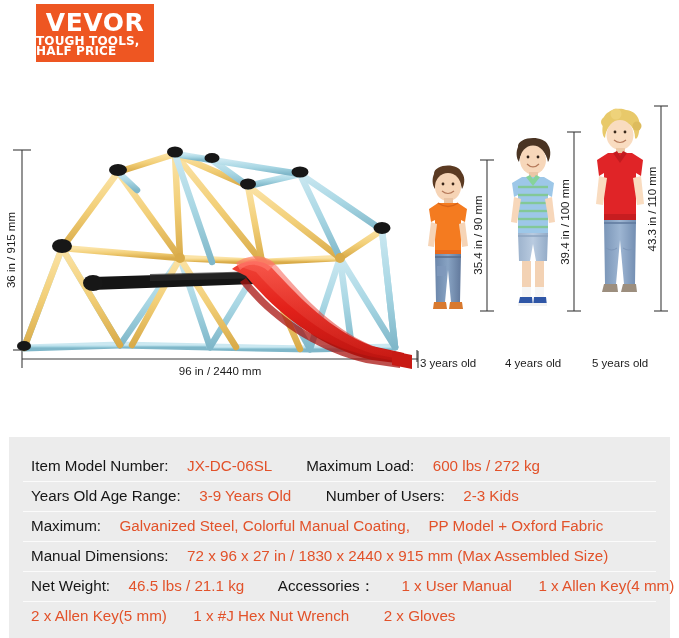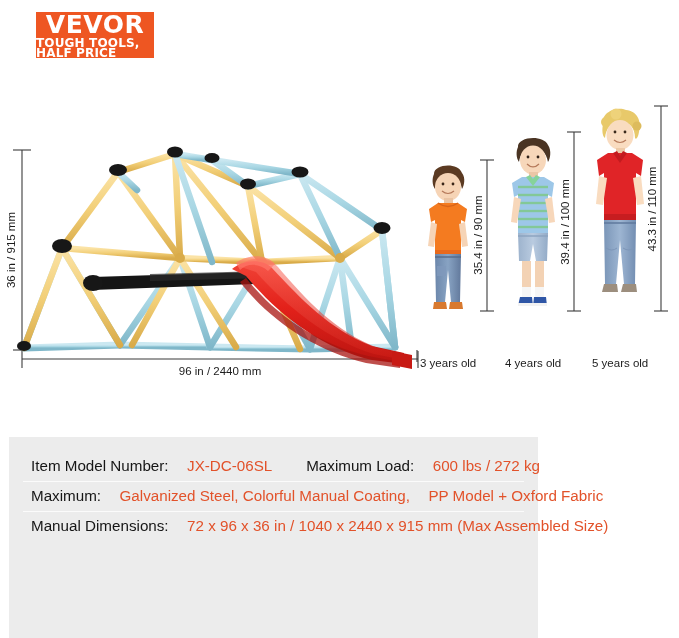--- a/index.html
+++ b/index.html
@@ -5,21 +5,21 @@
   html,body{margin:0;padding:0;}
   body{
     width:679px;height:638px;background:#ffffff;
     font-family:"Liberation Sans", sans-serif;
     -webkit-font-smoothing:antialiased;
     position:relative;overflow:hidden;
   }
 
   
   #logo{
-    position:absolute;left:36px;top:12px;width:118px;height:46px;
+    position:absolute;left:36px;top:4px;width:118px;height:58px;
     background:#ee5622;display:flex;flex-direction:column;
     align-items:center;justify-content:center;
   }
   #logo .wordmark{
     color:#fff;font-weight:bold;font-size:25px;letter-spacing:.5px;
     line-height:25px;font-family:"DejaVu Sans", sans-serif;
   }
   #logo .tagline{
     color:#fff;font-weight:bold;font-size:12px;letter-spacing:.15px;
     line-height:10px;margin-top:1px;font-family:"DejaVu Sans", sans-serif;
@@ -33,21 +33,21 @@
     font-family:"Liberation Sans", sans-serif;
     font-size:11.5px;fill:#1c1c1c;
   }
   .agetext{
     font-family:"Liberation Sans", sans-serif;
     font-size:11.5px;fill:#1c1c1c;
   }
 
   
   #spec{
-    position:absolute;left:9px;top:437px;width:529px;height:201px;
+    position:absolute;left:9px;top:437px;width:661px;height:201px;
     background:#ececec;
     box-sizing:border-box;
     padding:14px 0 0 0;
   }
   .spec-row{
     position:relative;
     padding:0 10px 0 22px;
     height:30px;line-height:30px;
     white-space:nowrap;
     font-size:15.2px;
@@ -354,30 +354,57 @@
   <div class="spec-row">
     <span class="lbl">Item Model Number:</span>
     <span class="gap-sm"></span>
     <span class="val">JX-DC-06SL</span>
     <span class="gap-lg"></span>
     <span class="lbl">Maximum Load:</span>
     <span class="gap-sm"></span>
     <span class="val">600 lbs / 272 kg</span>
   </div>
 
+  <div class="spec-row">
+    <span class="lbl">Years Old Age Range:</span>
+    <span class="gap-sm"></span>
+    <span class="val">3-9 Years Old</span>
+    <span class="gap-lg"></span>
+    <span class="lbl">Number of Users:</span>
+    <span class="gap-sm"></span>
+    <span class="val">2-3 Kids</span>
+  </div>
 
   <div class="spec-row">
     <span class="lbl">Maximum:</span>
     <span class="gap-sm"></span>
     <span class="val">Galvanized Steel, Colorful Manual Coating,</span>
     <span class="gap-sm"></span>
     <span class="val">PP Model + Oxford Fabric</span>
   </div>
 
   <div class="spec-row">
     <span class="lbl">Manual Dimensions:</span>
     <span class="gap-sm"></span>
-    <span class="val">72 x 96 x 36 in / 1040 x 2440 x 915 mm (Max Assembled Size)</span>
-  </div>
-
-
+    <span class="val">72 x 96 x 27 in / 1830 x 2440 x 915 mm (Max Assembled Size)</span>
+  </div>
+
+  <div class="spec-row">
+    <span class="lbl">Net Weight:</span>
+    <span class="gap-sm"></span>
+    <span class="val">46.5 lbs / 21.1 kg</span>
+    <span class="gap-lg"></span>
+    <span class="lbl">Accessories：</span>
+    <span class="gap-md"></span>
+    <span class="val">1 x User Manual</span>
+    <span class="gap-md"></span>
+    <span class="val">1 x Allen Key(4 mm)</span>
+  </div>
+
+  <div class="spec-row">
+    <span class="val">2 x Allen Key(5 mm)</span>
+    <span class="gap-md"></span>
+    <span class="val">1 x #J Hex Nut Wrench</span>
+    <span class="gap-lg"></span>
+    <span class="val">2 x Gloves</span>
+  </div>
 
 </div>
 
 </body></html>

